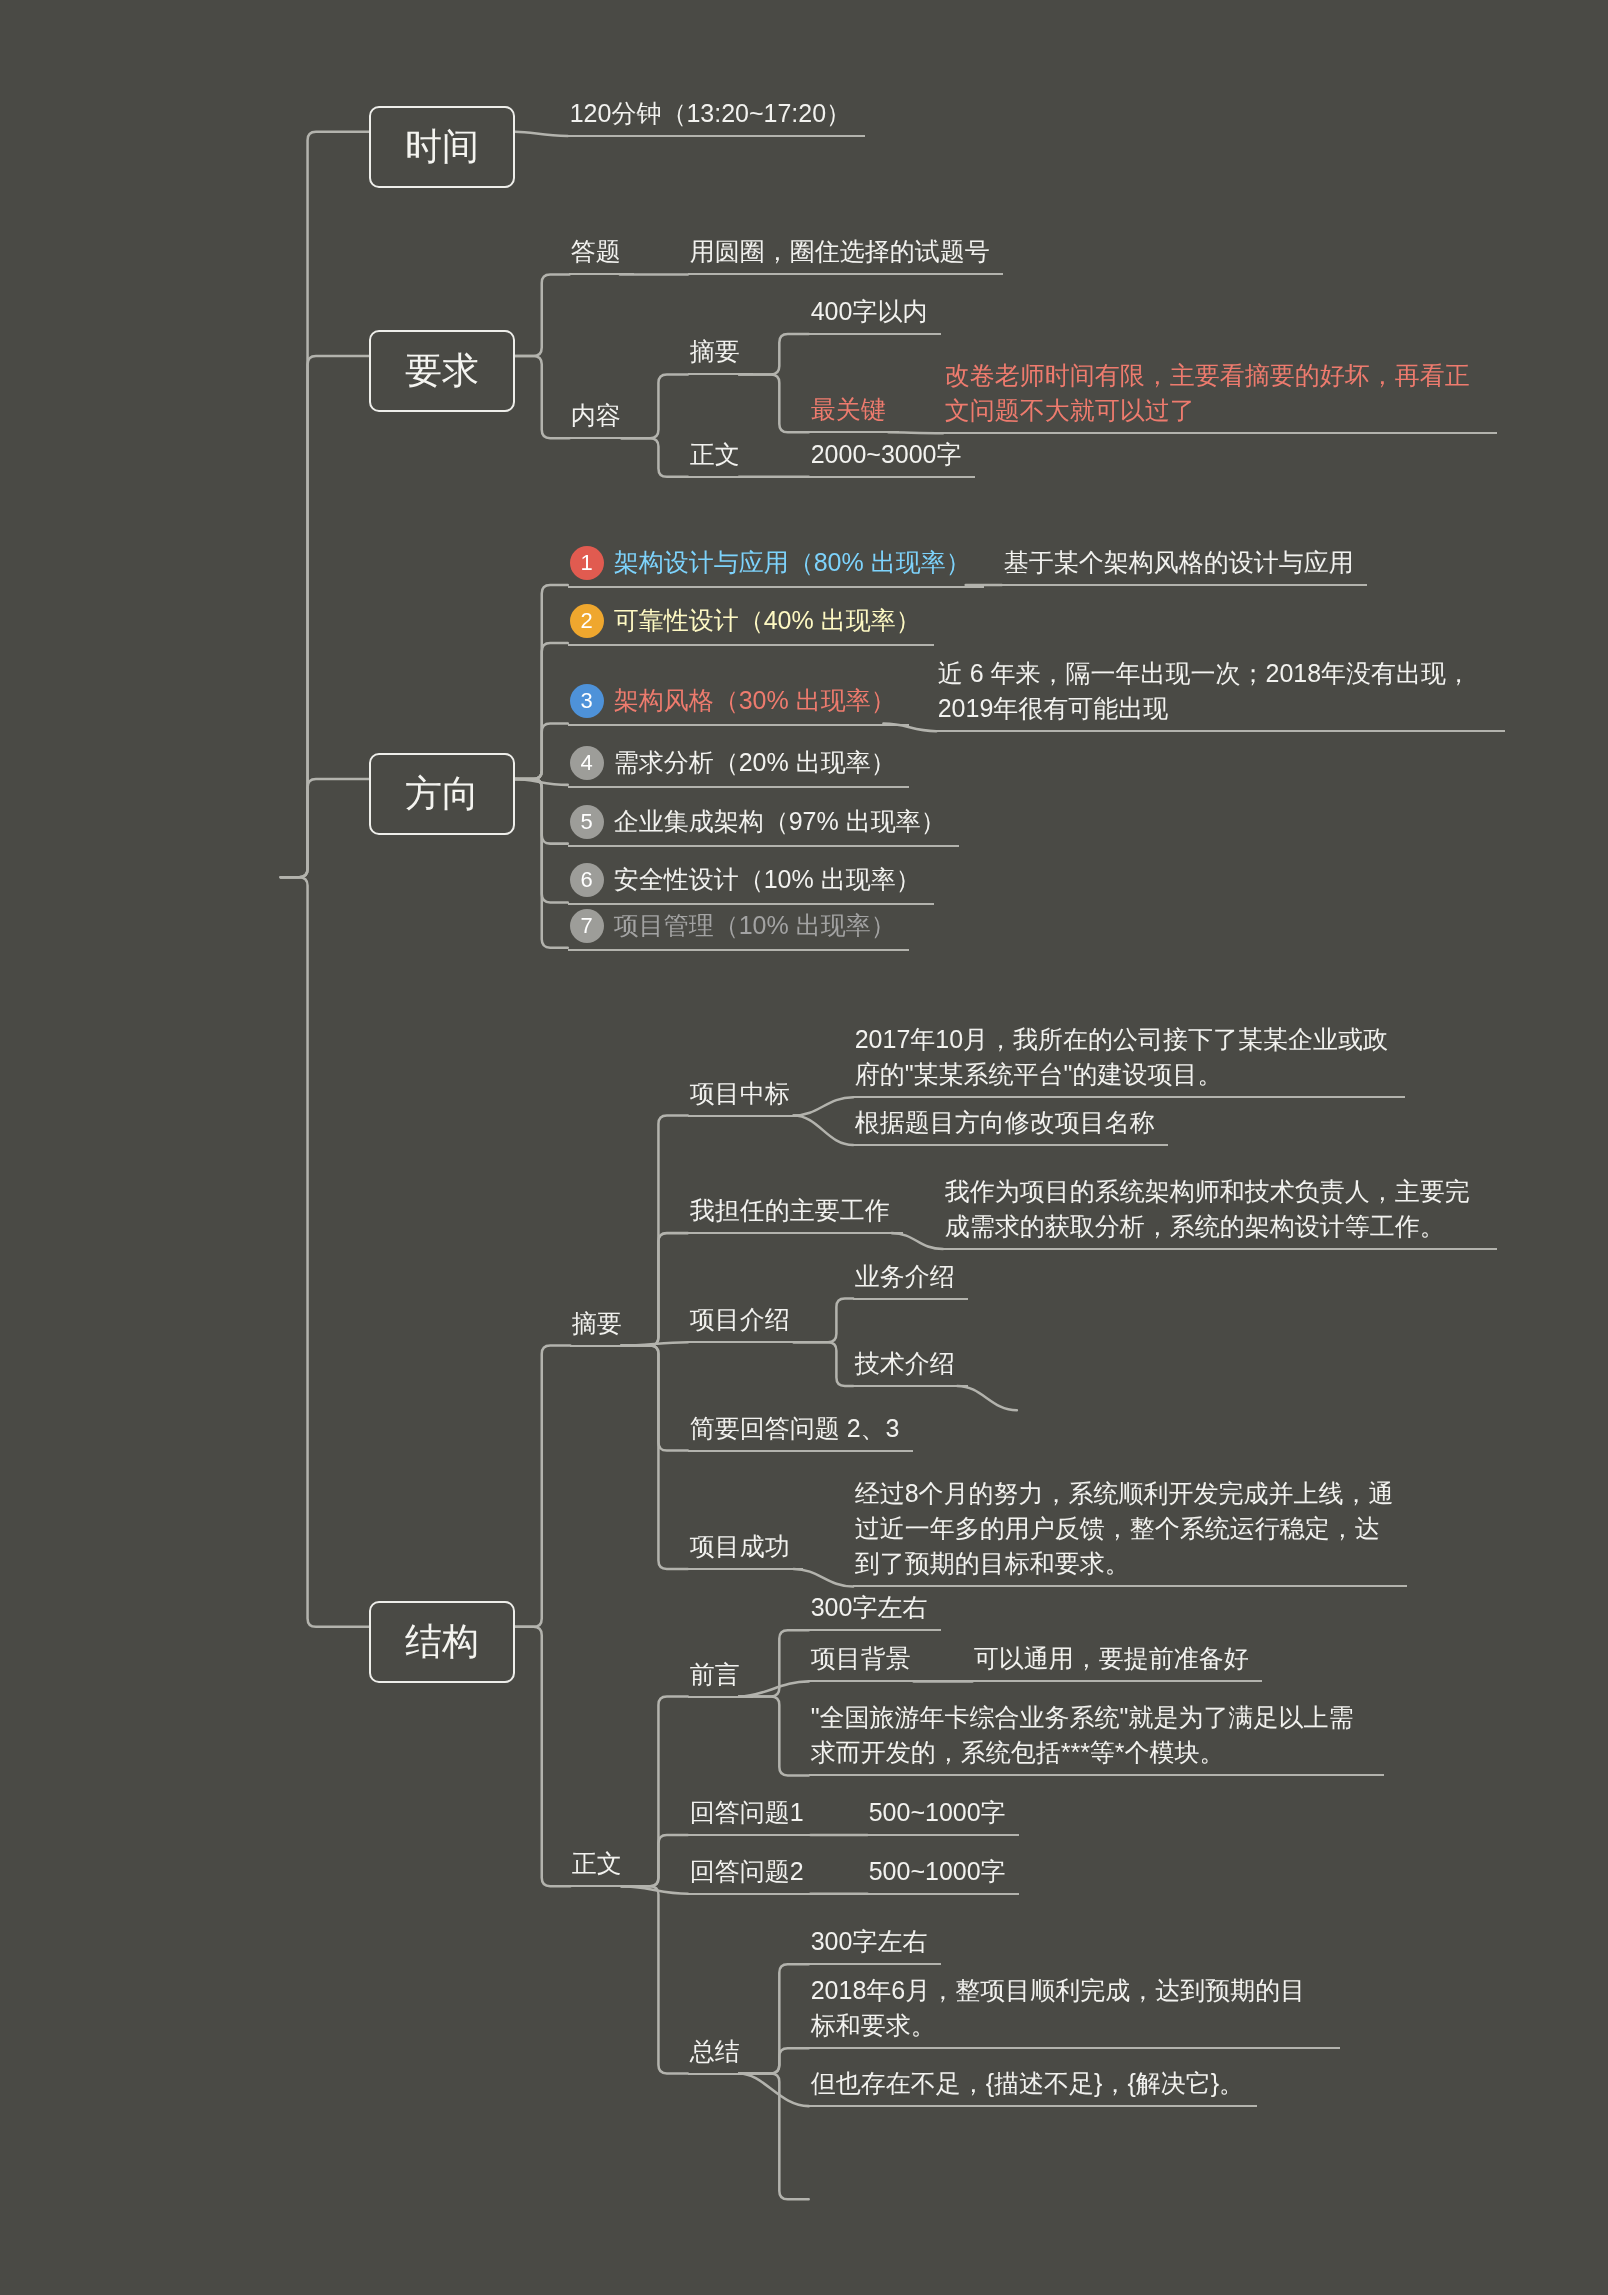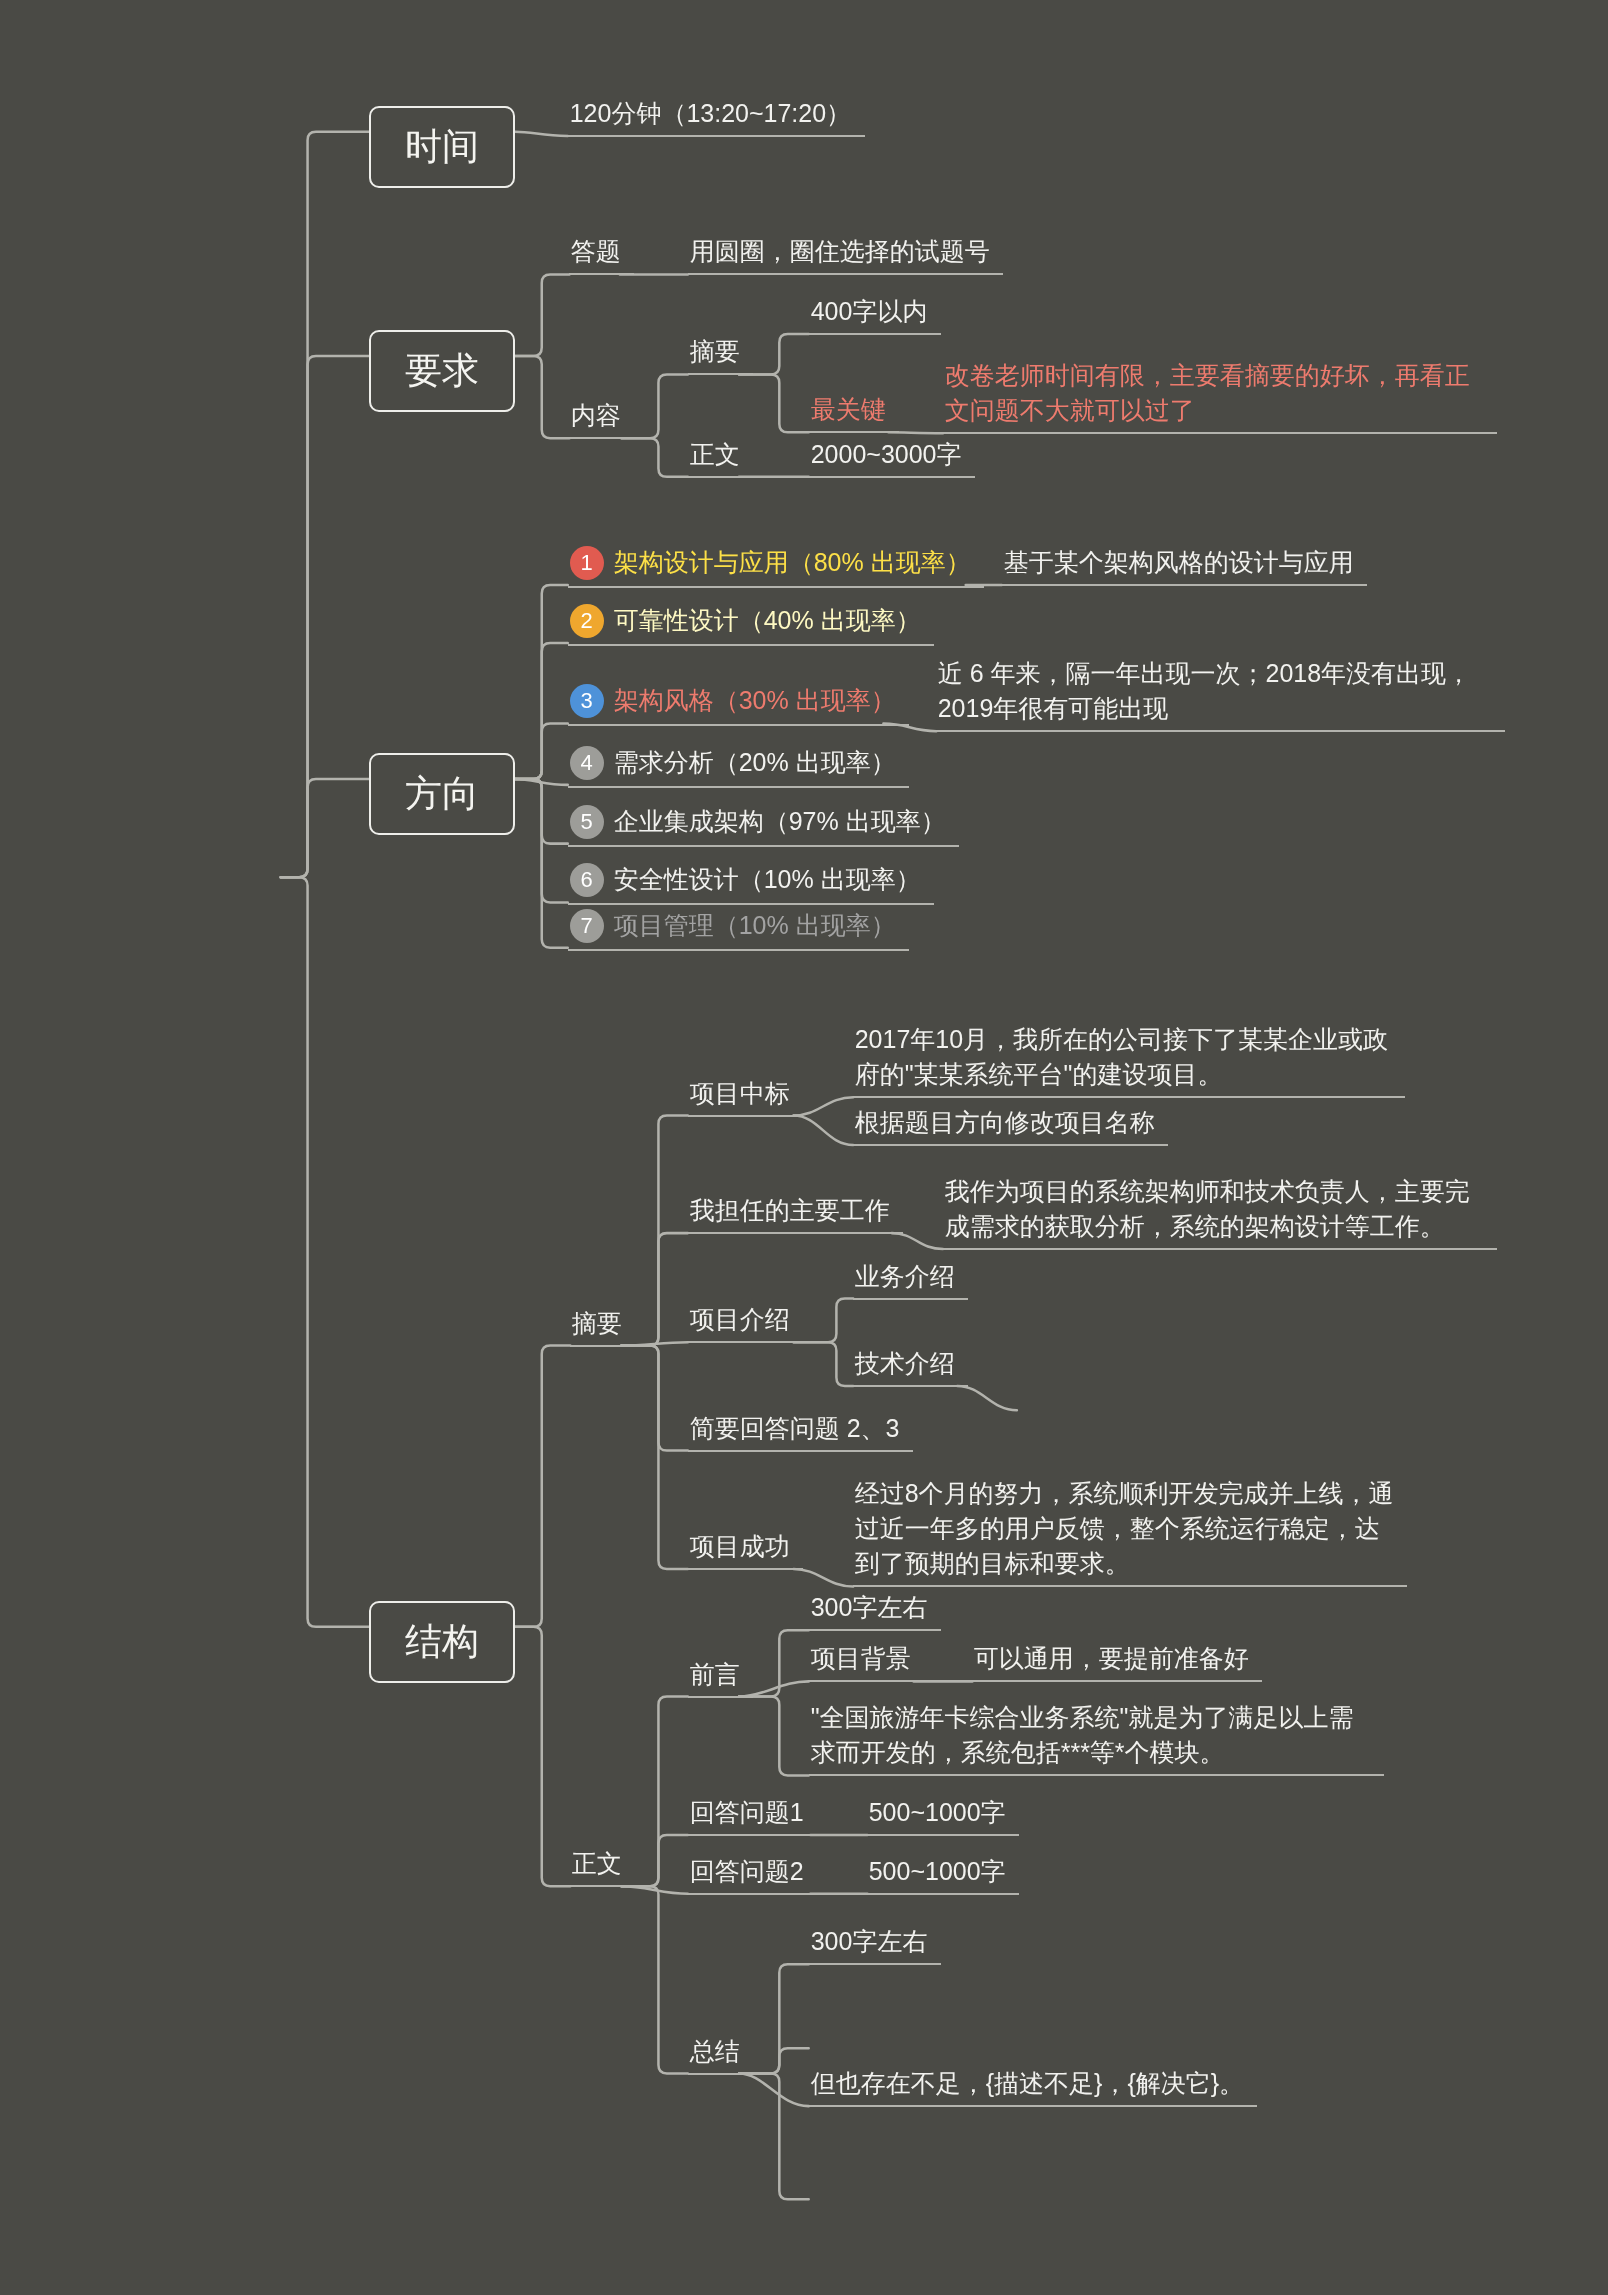--- a/index.html
+++ b/index.html
@@ -113,21 +113,21 @@
   <div class="leaf" style="left:688px;top:234px">用圆圈，圈住选择的试题号</div>
   <div class="leaf" style="left:569px;top:398px">内容</div>
   <div class="leaf" style="left:688px;top:334px">摘要</div>
   <div class="leaf" style="left:809px;top:294px">400字以内</div>
   <div class="leaf em" style="left:809px;top:392px">最关键</div>
   <div class="leaf em wrap" style="left:943px;top:358px;width:554px">改卷老师时间有限，主要看摘要的好坏，再看正文问题不大就可以过了</div>
   <div class="leaf" style="left:688px;top:437px">正文</div>
   <div class="leaf" style="left:809px;top:437px">2000~3000字</div>
 
   <div class="leaf" style="left:568px;top:545px">
-    <span class="num" style="background-color: rgb(225, 91, 80);">1</span><span style="color: #fde047;">架构设计与应用（80% 出现率）</span>
+    <span class="num" style="background-color: rgb(225, 91, 80);">1</span><span style="color: #7dd3fc;">架构设计与应用（80% 出现率）</span>
   </div>
   <div class="leaf" style="left:1002px;top:545px">基于某个架构风格的设计与应用</div>
   <div class="leaf" style="left:568px;top:603px">
     <span class="num" style="background-color: rgb(239, 167, 46);">2</span><span style="color: #fef9c3;">可靠性设计（40% 出现率）</span>
   </div>
   <div class="leaf" style="left:568px;top:683px">
     <span class="num" style="background-color: rgb(78, 146, 217);">3</span><span style="color: rgb(238, 123, 110);">架构风格（30% 出现率）</span>
   </div>
   <div class="leaf wrap" style="left:936px;top:656px;width:569px">近 6 年来，隔一年出现一次；2018年没有出现，2019年很有可能出现</div>
   <div class="leaf" style="left:568px;top:745px">
@@ -161,16 +161,17 @@
   <div class="leaf" style="left:809px;top:1590px">300字左右</div>
   <div class="leaf" style="left:809px;top:1641px">项目背景</div>
   <div class="leaf" style="left:972px;top:1641px">可以通用，要提前准备好</div>
   <div class="leaf wrap" style="left:809px;top:1700px;width:575px">"全国旅游年卡综合业务系统"就是为了满足以上需求而开发的，系统包括***等*个模块。</div>
   <div class="leaf" style="left:688px;top:1795px">回答问题1</div>
   <div class="leaf" style="left:867px;top:1795px">500~1000字</div>
   <div class="leaf" style="left:688px;top:1854px">回答问题2</div>
   <div class="leaf" style="left:867px;top:1854px">500~1000字</div>
   <div class="leaf" style="left:688px;top:2034px">总结</div>
   <div class="leaf" style="left:809px;top:1924px">300字左右</div>
+  <div class="leaf wrap" style="left:809px;top:1973px;width:531px">2018年6月，整项目顺利完成，达到预期的目标和要求。</div>
   <div class="leaf" style="left:809px;top:2066px">但也存在不足，{描述不足}，{解决它}。</div>
 
 </div>
 
 
 </body></html>

